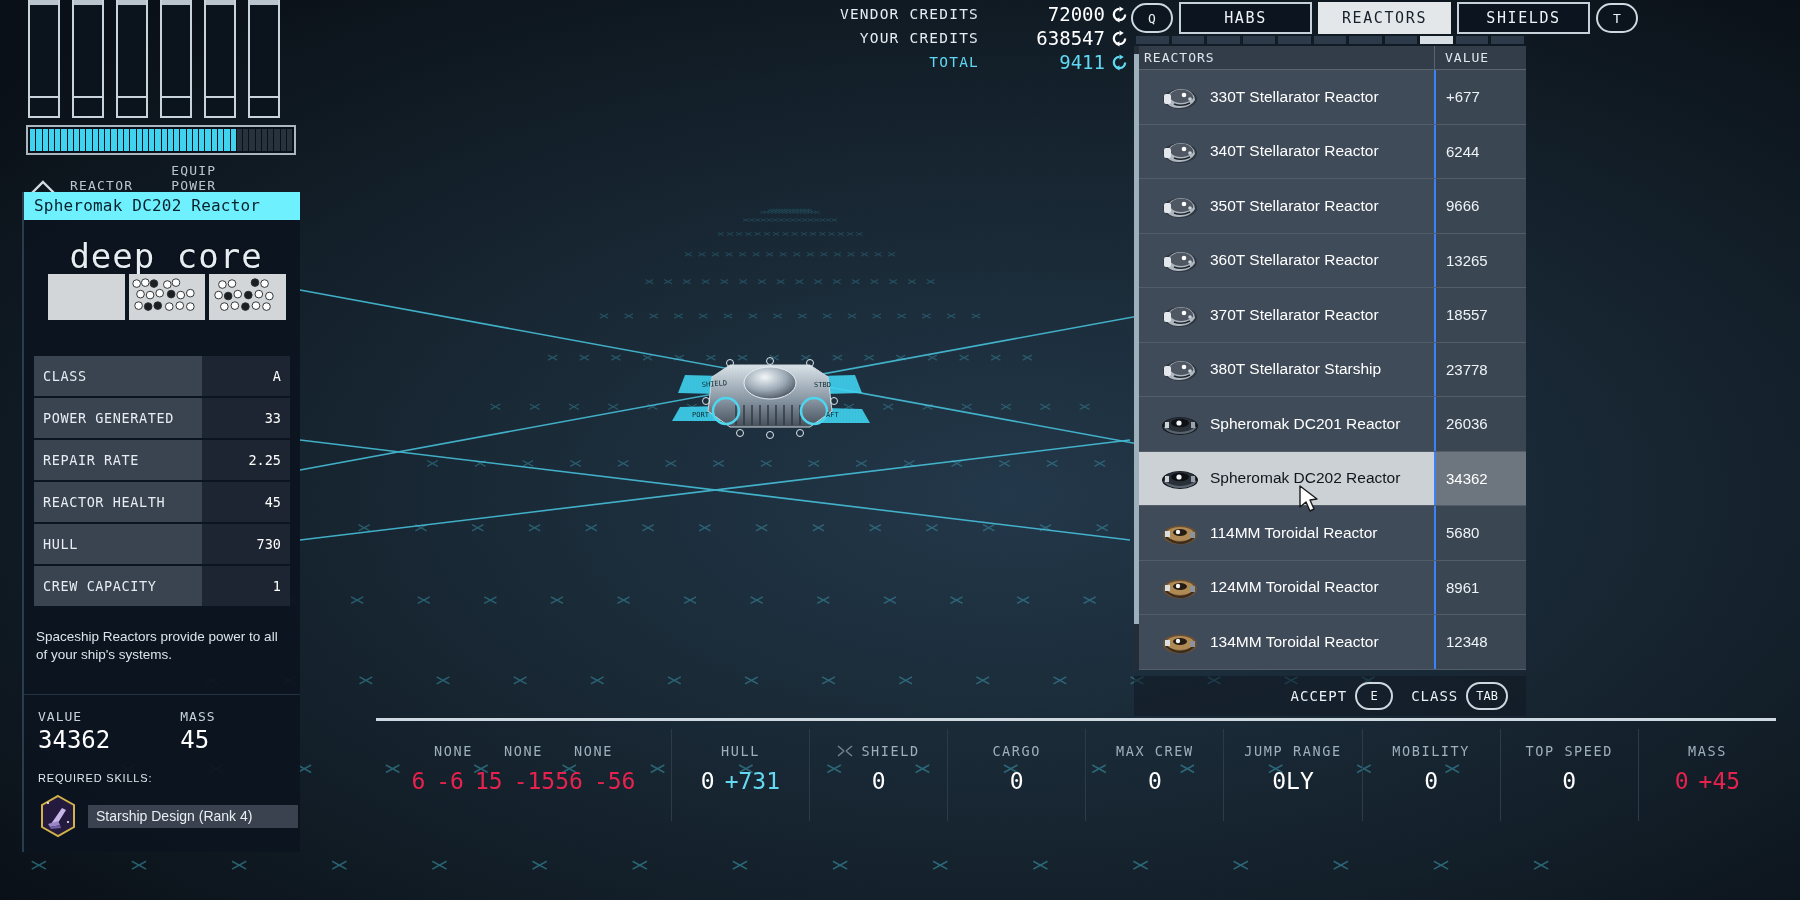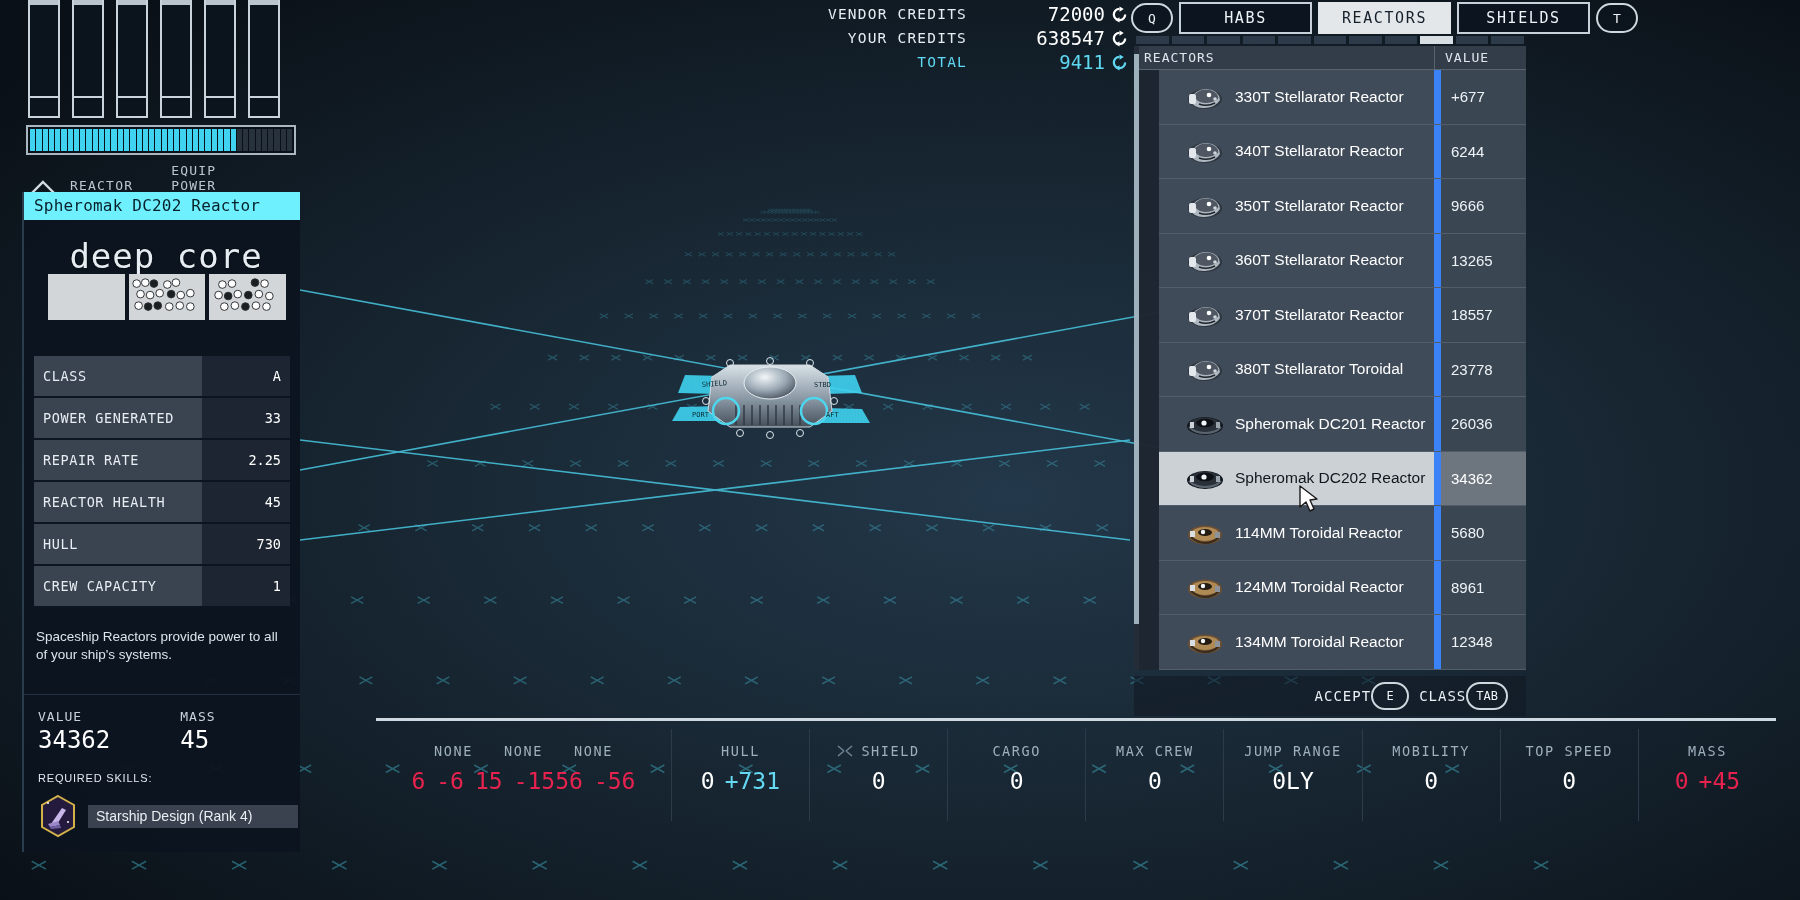--- a/index.html
+++ b/index.html
@@ -165,21 +165,21 @@
   #credits {
     position: absolute; left: 828px; top: 2px; width: 300px;
     font-family: "DejaVu Sans Mono", monospace;
   }
   #credits .crow {
     display: flex; align-items: center; justify-content: flex-end;
     height: 24px; margin-bottom: 0;
   }
   #credits .clabel {
     font-size: 14.5px; color: #e5ecf2; letter-spacing: 1.2px;
-    margin-right: 12px;
+    margin-right: 0;
   }
   #credits .cval {
     font-size: 19px; color: #fff; width: 132px; text-align: right;
     padding-right: 6px;
   }
   #credits .crow.total .clabel,
   #credits .crow.total .cval { color: #5fd8f2; }
   .credit-glyph { width: 17px; height: 17px; flex: none; }
 
   
@@ -219,54 +219,54 @@
   }
   #list-head {
     display: flex; height: 24px; background: #333d4a; flex: none;
     font-family: "DejaVu Sans Mono", monospace;
     font-size: 13px; color: #dfe6ec; letter-spacing: 1px;
     border-bottom: 1px solid #59646f;
   }
   #list-head .h-name { flex: 1; display:flex; align-items:center; padding-left: 10px; }
   #list-head .h-val  { width: 92px; display:flex; align-items:center; padding-left: 10px;
                        border-left: 1px solid #59646f; }
-  #list-body { flex: 1 1 auto; overflow: hidden; position: relative; padding-left: 25px; }
+  #list-body { flex: 1 1 auto; overflow: hidden; position: relative; }
   .list-row {
     display: flex; height: 54.5px; border-bottom: 1px solid #535d69;
     position: relative;
   }
   .list-row .cell-name {
     flex: 1; display: flex; align-items: center;
     background: #404b59; color: #fff;
     font-family: "Liberation Sans", sans-serif; font-size: 15.5px;
   }
   .list-row .cell-val {
     width: 92px; display: flex; align-items: center; padding-left: 10px;
     background: #3b4653; color: #eef3f7;
     font-family: "Liberation Sans", sans-serif; font-size: 15px;
-    border-left: 7px solid #3b82f6;
+    border-left: 2px solid #3b82f6;
   }
   .list-row.selected .cell-name { background: #ccd1d5; color: #10161d; }
   .list-row.selected .cell-val  { background: #6d757e; color: #fff; }
   .item-icon {
     width: 44px; height: 34px; margin: 0 8px 0 24px; flex: none;
     position: relative;
   }
   #list-scroll {
     position: absolute; left: 1134px; top: 46px; width: 5px; height: 624px;
     background: #232c37;
   }
   #list-scroll .thumb {
     position: absolute; left: 0; top: 8px; width: 5px; height: 570px;
     background: #9fb0bd;
   }
   #list-actions {
     position: absolute; left: 1134px; top: 676px; width: 392px; height: 40px;
     display: flex; align-items: center; justify-content: flex-end;
-    gap: 0; padding-right: 8px;
+    gap: 8px; padding-right: 8px;
     background: rgba(16,24,34,.55);
     font-family: "DejaVu Sans Mono", monospace;
   }
   #list-actions .act-label { color: #eaf0f5; font-size: 14px; letter-spacing: 1px; }
   #list-actions .kbd {
     min-width: 38px; height: 28px; border: 2px solid #cfd8df; border-radius: 14px;
     color: #f1f5f8; font-size: 12px; display: flex; align-items: center;
     justify-content: center; padding: 0 8px; margin-right: 10px;
   }
 
@@ -967,21 +967,21 @@
           <div class="cell-name">
             <div class="item-icon"><svg viewBox="0 0 44 34">
                 <ellipse cx="22" cy="19" rx="17" ry="10" fill="#2e3640"></ellipse>
                 <path d="M7 20 q6 -12 17 -11 q12 1 13 11 q-4 7 -15 8 q-11 1 -15 -8z" fill="#aeb7bf"></path>
                 <path d="M12 14 q8 -7 18 -3 q6 3 5 8 q-9 6 -18 3 q-6 -3 -5 -8z" fill="#4e5762"></path>
                 <rect x="6" y="14" width="7" height="10" rx="2" fill="#e3e8ec"></rect>
                 <circle cx="26" cy="15" r="2.3" fill="#fff"></circle>
                 <circle cx="32" cy="19" r="1.8" fill="#cfd6dc"></circle>
                 <path d="M16 24 q8 3 16 -1" stroke="#1d2329" stroke-width="1.6" fill="none"></path>
               </svg></div>
-            <span>380T Stellarator Toroidal</span>
+            <span>380T Stellarator Starship</span>
           </div>
           <div class="cell-val">23778</div>
         </div>
         <div class="list-row">
           <div class="cell-name">
             <div class="item-icon"><svg viewBox="0 0 44 34">
                 <ellipse cx="22" cy="19" rx="18" ry="9" fill="#11161c"></ellipse>
                 <ellipse cx="22" cy="18" rx="16" ry="7.5" fill="#2a3038"></ellipse>
                 <ellipse cx="22" cy="16" rx="9" ry="4.2" fill="#0d1116"></ellipse>
                 <circle cx="21" cy="16" r="2.6" fill="#f2f6f8"></circle>

